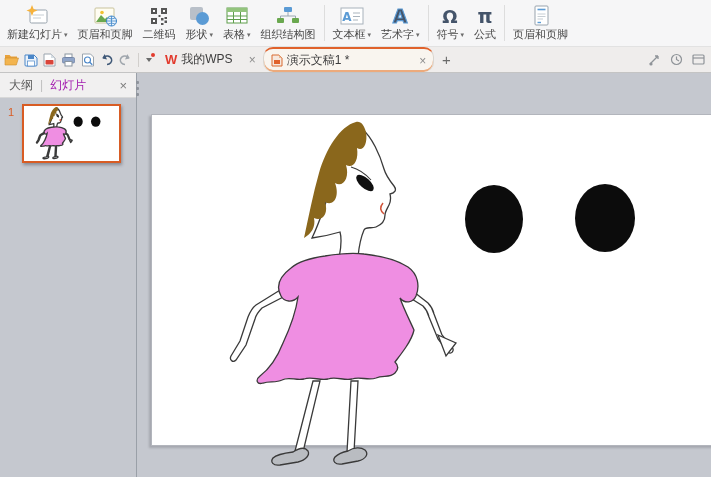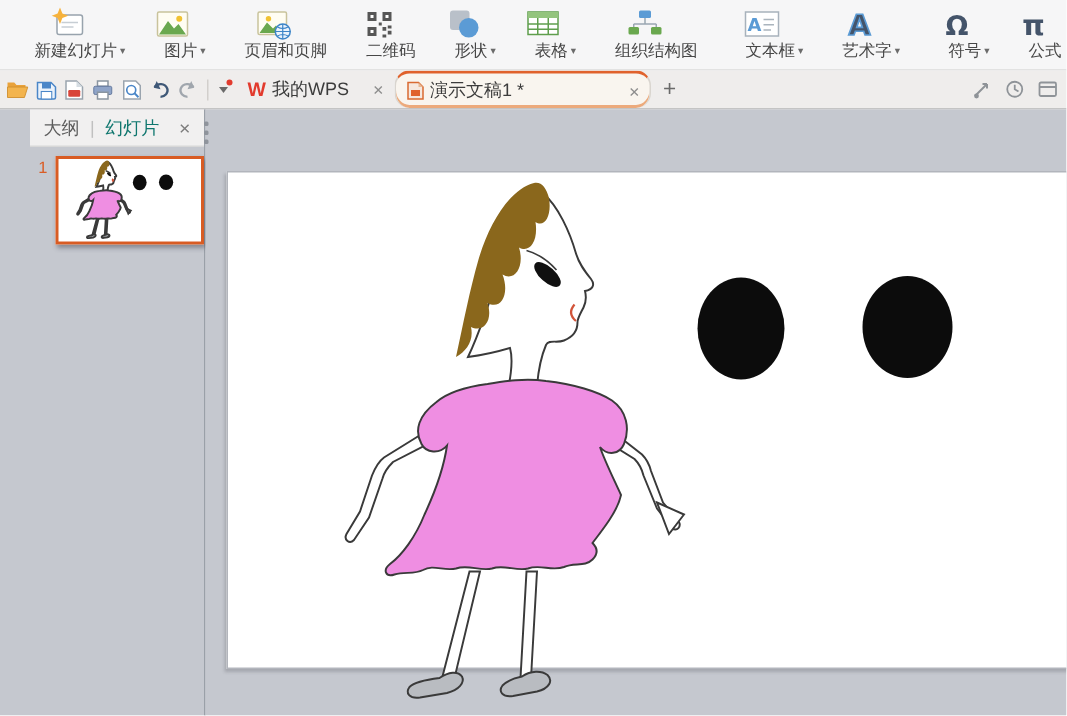--- a/index.html
+++ b/index.html
@@ -9,21 +9,21 @@
     background:#f5f5f6; }
 
   
   .ribbon { height:47px; flex:0 0 47px; background:#f6f6f7;
     border-bottom:1px solid #e2e2e2; display:flex; align-items:stretch;
     padding-left:2px; white-space:nowrap; overflow:hidden; }
   .rb-item { display:flex; flex-direction:column; align-items:center;
     justify-content:flex-start; padding:3px 5px 2px; cursor:pointer; }
   .rb-ico { height:25px; display:flex; align-items:center; justify-content:center; }
   .rb-lbl { font-size:11px; color:#474747; line-height:13px; display:flex;
-    align-items:center; gap:2px;margin-left:16px; }
+    align-items:center; gap:2px; }
   .caret { font-size:7px; color:#6b6b6b; }
   .rb-sep { width:1px; background:#dddddd; margin:5px 3px; }
 
   
   .tabbar { height:26px; flex:0 0 26px; background:#efedec;
     border-bottom:1px solid #c4c4c4; display:flex; align-items:stretch; }
   .qa-group { display:flex; align-items:center; padding:0 2px; }
   .qa-btn { width:17px; height:18px; display:flex; align-items:center;
     justify-content:center; margin:0 1px; cursor:pointer; border-radius:2px; }
   .qa-sep { width:1px; height:14px; background:#d2cfcc; margin:0 3px; }
@@ -44,27 +44,27 @@
   .wps-logo { color:#e23b2e; font-weight:bold; font-size:13px; margin-right:4px; }
   .newtab { width:24px; display:flex; align-items:center; justify-content:center;
     color:#6a6a6a; font-size:15px; cursor:pointer; }
   .tb-spacer { flex:1; }
   .tb-right { display:flex; align-items:center; gap:9px; padding-right:6px; }
   .tb-right .mini { width:13px; height:13px; cursor:pointer; opacity:.75; }
 
   
   .content { flex:1; display:flex; min-height:0; }
   .sidebar { width:137px; flex:0 0 137px; display:flex; flex-direction:column;
-    border-right:1px solid #9aa0a8; position:relative; background:#c5c8cf;padding-left:20px; }
+    border-right:1px solid #9aa0a8; position:relative; background:#c5c8cf; }
   .sb-head { height:25px; flex:0 0 25px; background:#f1f0f0;
     border-bottom:1px solid #d8d8d8; display:flex; align-items:center;
     font-size:12px; padding:0 9px; }
   .sb-tab-outline { color:#5d5d5d; cursor:pointer; }
   .sb-bar { color:#c0c0c0; margin:0 7px; }
-  .sb-tab-slides { color:#0f766e; cursor:pointer; }
+  .sb-tab-slides { color:#a21caf; cursor:pointer; }
   .sb-close { margin-left:auto; color:#7d7d7d; font-size:13px; cursor:pointer; }
   .sb-body { flex:1; padding-top:6px; }
   .thumb-row { display:flex; }
   .thumb-num { width:22px; text-align:center; font-size:11px; color:#d95c24;
     padding-top:2px; }
   .thumb { width:99px; height:59px; background:#ffffff;
     border:2px solid #d85c24; box-shadow:1px 2px 3px rgba(60,60,70,.45);
     cursor:pointer; }
   .thumb svg { display:block; }
   .split-dots { position:absolute; right:-3px; top:8px; display:flex;
@@ -151,33 +151,20 @@
           <line x1="9" y1="14" x2="17" y2="14" stroke="#c7ced4"></line>
           <path d="M8,1 L9.6,5 L13.5,6.5 L9.6,8 L8,12 L6.4,8 L2.5,6.5 L6.4,5 Z" fill="#f6b23c"></path>
         </svg>
         </span>
       <span class="rb-lbl">
           <span>新建幻灯片</span>
           <span class="caret">▾</span>
         </span>
     </div>
 
-    <div class="rb-item">
-      <span class="rb-ico">
-        <svg width="24" height="24" viewBox="0 0 24 24">
-          <rect x="2" y="4" width="20" height="16" rx="1" fill="#fffdf2" stroke="#c9c39c"></rect>
-          <circle cx="16.5" cy="8.5" r="2" fill="#f1c232"></circle>
-          <path d="M3,19 L9,10 L13,15 L16,12 L21,19 Z" fill="#6aa84f"></path>
-        </svg>
-        </span>
-      <span class="rb-lbl">
-          <span>图片</span>
-          <span class="caret">▾</span>
-        </span>
-    </div>
 
     <div class="rb-item">
       <span class="rb-ico">
         <svg width="25" height="24" viewBox="0 0 25 24">
           <rect x="2" y="4" width="19" height="15" rx="1" fill="#fffdf2" stroke="#c9c39c"></rect>
           <circle cx="9" cy="8.5" r="1.8" fill="#f1c232"></circle>
           <path d="M3,18 L8,11 L12,15 L14,13 L18,18 Z" fill="#6aa84f"></path>
           <circle cx="18.5" cy="17" r="5" fill="#eaf3fc" stroke="#3d85c8"></circle>
           <path d="M13.5,17 H23.5 M18.5,12 V22 M15,14 Q18.5,16 22,14 M15,20 Q18.5,18 22,20" fill="none" stroke="#3d85c8" stroke-width=".8"></path>
         </svg>

